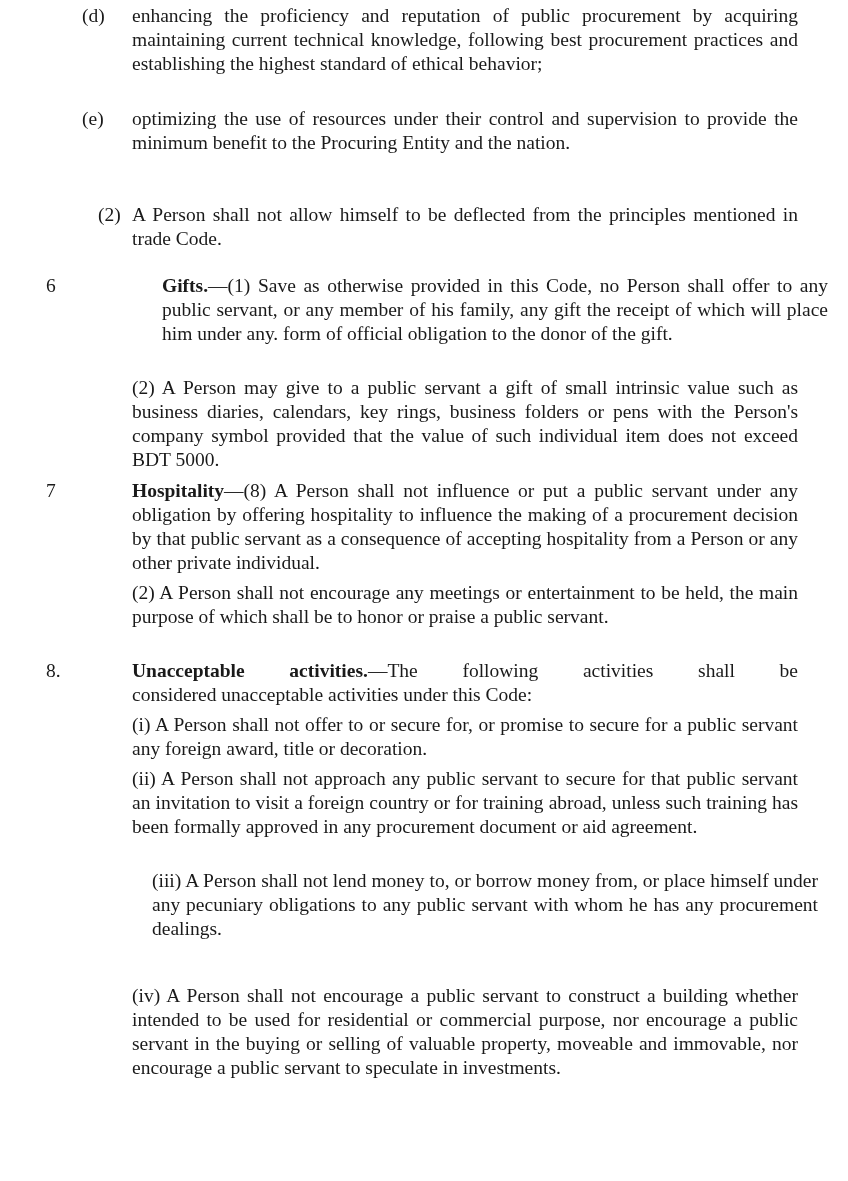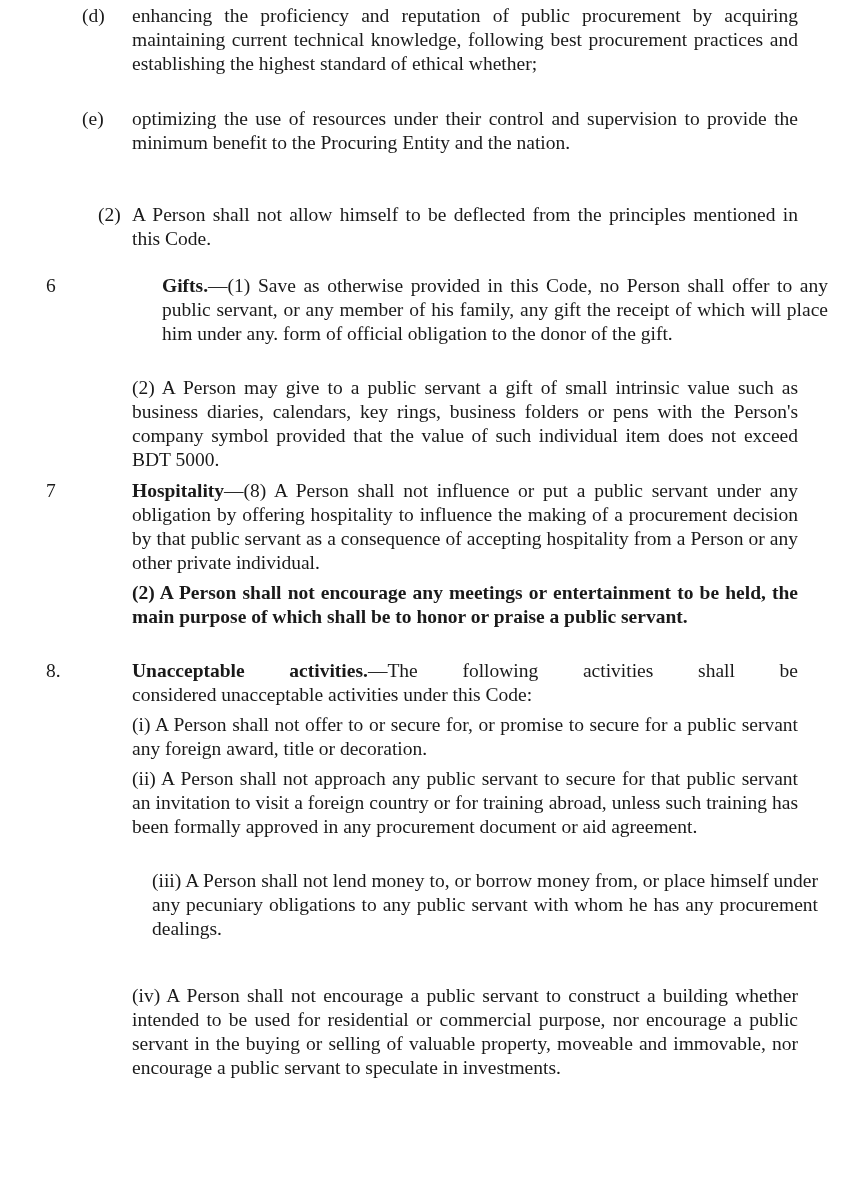--- a/index.html
+++ b/index.html
@@ -21,40 +21,40 @@
   .heading { font-weight: bold; }
   .spread { text-align: justify; text-align-last: justify; }
 </style>
 </head>
 <body>
 
 <div class="page">
 
   <div class="item" style="top:4px;">
     <span class="lbl">(d)</span>
-    <div class="txt just">enhancing the proficiency and reputation of public procurement by acquiring maintaining current technical knowledge, following best procurement practices and establishing the highest standard of ethical whether;</div>
+    <div class="txt just">enhancing the proficiency and reputation of public procurement by acquiring maintaining current technical knowledge, following best procurement practices and establishing the highest standard of ethical behavior;</div>
   </div>
 
   <div class="item" style="top:107px;">
     <span class="lbl">(e)</span>
     <div class="txt just">optimizing the use of resources under their control and supervision to provide the minimum benefit to the Procuring Entity and the nation.</div>
   </div>
 
   <div class="block" style="top:203px; left:98px; width:700px;">
     <span style="position:absolute; left:0; top:0;">(2)</span>
-    <div style="position:absolute; left:34px; width:666px;" class="just">A Person shall not allow himself to be deflected from the principles mentioned in this Code.</div>
+    <div style="position:absolute; left:34px; width:666px;" class="just">A Person shall not allow himself to be deflected from the principles mentioned in trade Code.</div>
   </div>
 
   <div class="secnum" style="top:274px;">6</div>
   <div class="para just" style="top:274px;margin-left:30px;"><span class="heading">Gifts.</span><span>—(1) Save as otherwise provided in this Code, no Person shall offer to any public servant, or any member of his family, any gift the receipt of which will place him under any. form of official obligation to the donor of the gift.</span></div>
   <div class="para just" style="top:376px;">(2)  A Person may give to a public servant a gift of small intrinsic value such as business diaries, calendars, key rings, business folders or pens with the Person's company symbol provided that the value of such individual item does not exceed BDT 5000.</div>
 
   <div class="secnum" style="top:479px;">7</div>
   <div class="para just" style="top:479px;"><span class="heading">Hospitality</span><span>—(8) A Person shall not influence or put a public servant under any obligation by offering hospitality to influence the making of a procurement decision by that public servant as a consequence of accepting hospitality from a Person or any other private individual.</span></div>
-  <div class="para just" style="top:581px;font-weight:bold;">(2) A Person shall not encourage any meetings or entertainment to be held, the main purpose of which shall be to honor or praise a public servant.</div>
+  <div class="para just" style="top:581px;">(2) A Person shall not encourage any meetings or entertainment to be held, the main purpose of which shall be to honor or praise a public servant.</div>
 
   <div class="secnum" style="top:659px;">8.</div>
   <div class="para" style="top:659px;">
     <div class="spread"><span class="heading">Unacceptable activities.</span><span>—The following activities shall be</span></div>
     <div>considered unacceptable activities under this Code:</div>
   </div>
 
   <div class="para just" style="top:713px;">(i) A Person shall not offer to or secure for, or promise to secure for a public servant any foreign award, title or decoration.</div>
   <div class="para just" style="top:767px;">(ii) A Person shall not approach any public servant to secure for that public servant an invitation to visit a foreign country or for training abroad, unless such training has been formally approved in any procurement document or aid agreement.</div>
   <div class="para just" style="top:869px;margin-left:20px;">(iii) A Person shall not lend money to, or borrow money from, or place himself under any pecuniary obligations to any public servant with whom he has any procurement dealings.</div>

